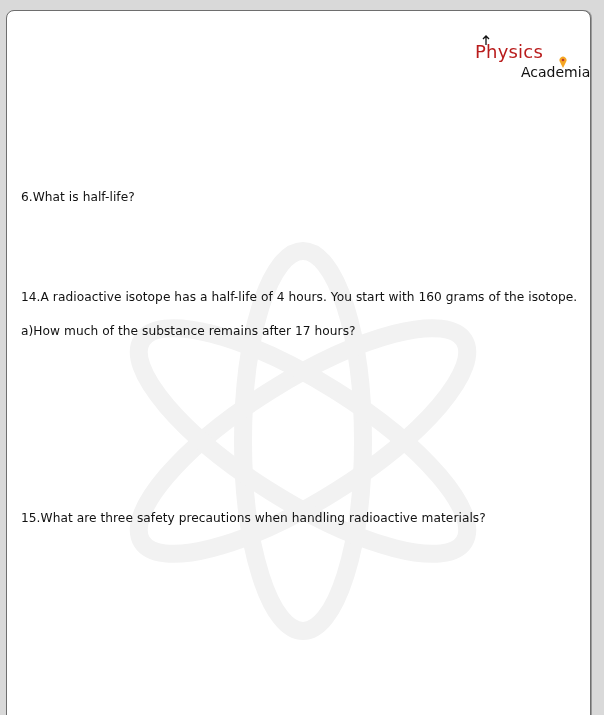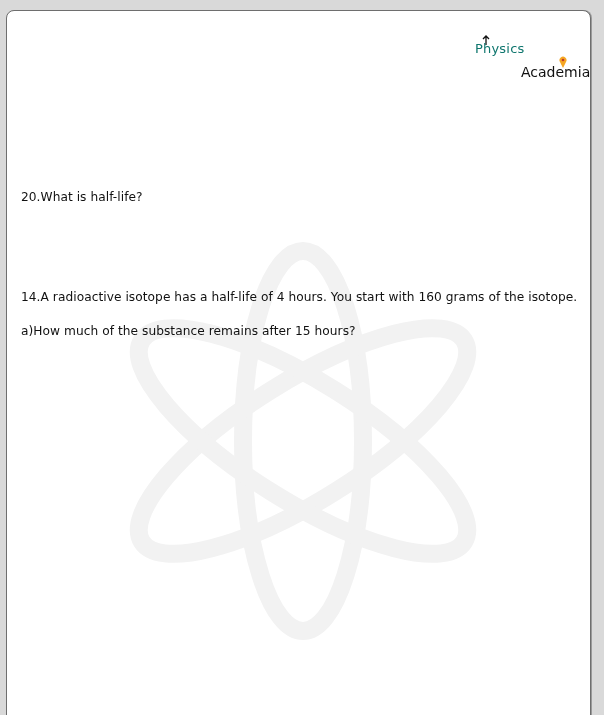--- a/index.html
+++ b/index.html
@@ -35,22 +35,22 @@
     left: 466px;
     top: 24px;
     width: 110px;
     height: 44px;
   }
   .logo-main {
     position: absolute;
     left: 2px;
     top: 6px;
     font-family: "DejaVu Sans", sans-serif;
-    font-size: 13px;
-    color: #0f766e;
+    font-size: 18px;
+    color: #b91c1c;
     letter-spacing: 0.2px;
   }
   .logo-arrow {
     position: absolute;
     left: 9px;
     top: 0px;
     width: 8px;
     height: 10px;
   }
   .logo-sub {
@@ -95,17 +95,18 @@
       <path d="M4 10 V1 M1 4 L4 1 L7 4" stroke="#111" stroke-width="1.3" fill="none"></path>
     </svg>
     <span class="logo-main">Physics</span>
     <span class="logo-sub">Academia</span>
     <svg class="logo-pin" viewBox="0 0 8 12">
       <path d="M4 12 L1 6 A3.5 3.5 0 1 1 7 6 Z" fill="#f5a623"></path>
       <circle cx="4" cy="4" r="1.3" fill="#c0392b"></circle>
     </svg>
   </div>
 
-  <div class="q" style="top:179px;">20.What is half-life?</div>
+  <div class="q" style="top:179px;">6.What is half-life?</div>
   <div class="q" style="top:279px;">14.A radioactive isotope has a half-life of 4 hours. You start with 160 grams of the isotope.</div>
-  <div class="q" style="top:313px;">a)How much of the substance remains after 15 hours?</div>
+  <div class="q" style="top:313px;">a)How much of the substance remains after 17 hours?</div>
+  <div class="q" style="top:500px;">15.What are three safety precautions when handling radioactive materials?</div>
 
 </div>
 
 </body></html>

